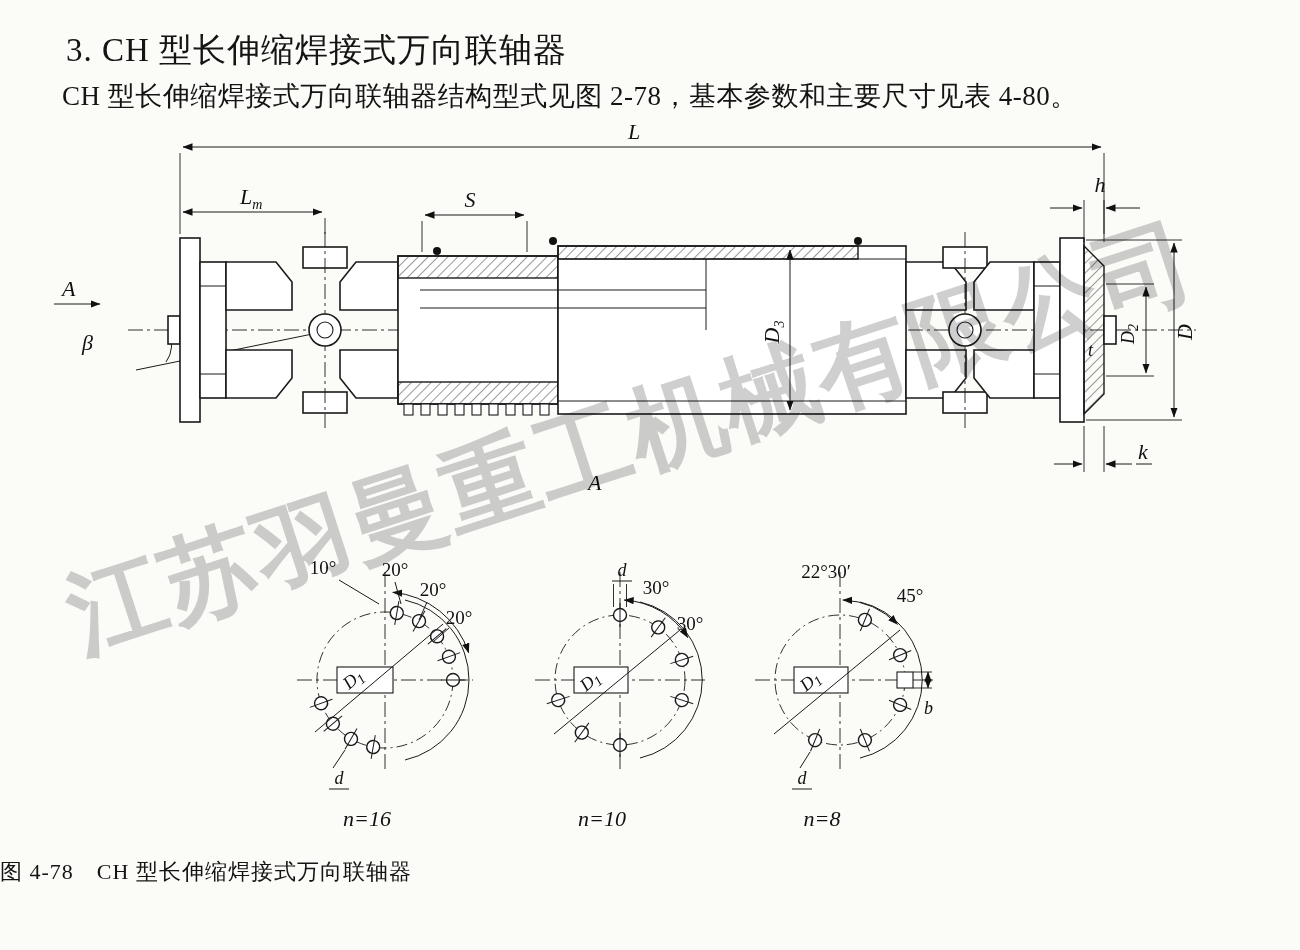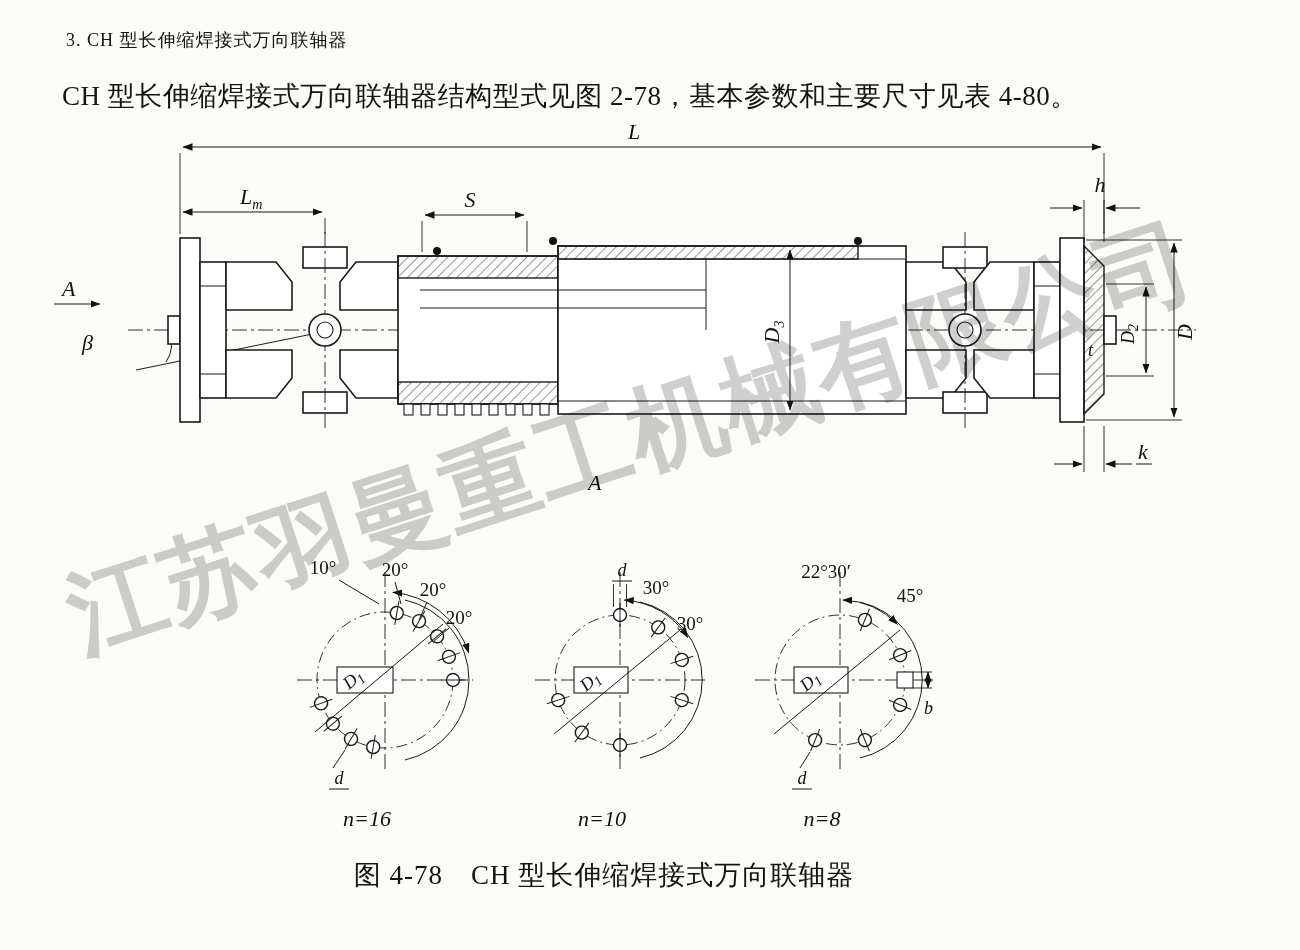--- a/index.html
+++ b/index.html
@@ -2,23 +2,23 @@
 <html><head>
 <meta charset="utf-8">
 <style>
   html,body{margin:0;padding:0;}
   body{
     width:1300px;height:950px;position:relative;overflow:hidden;
     background:#fbfbf8;
     font-family:"Liberation Serif","DejaVu Serif",serif;
     color:#141414;
   }
-  .heading{position:absolute;left:66px;top:28px;font-size:18px;letter-spacing:1px;text-align:center;}
+  .heading{position:absolute;left:66px;top:28px;font-size:33px;letter-spacing:1px;text-align:center;}
   .bodytext{position:absolute;left:62px;top:78px;font-size:27px;letter-spacing:0.5px;}
-  .caption{position:absolute;left:0;top:857px;width:1208px;text-align:center;font-size:27px;letter-spacing:1px;}
+  .caption{position:absolute;left:0;top:857px;width:1208px;text-align:left;font-size:22px;letter-spacing:1px;}
   .watermark{
     position:absolute;left:72px;top:556px;white-space:nowrap;
     font-size:96px;font-weight:700;color:#a8a8a8;opacity:.55;
     letter-spacing:2px;transform:rotate(-18deg);transform-origin:0 50%;
     mix-blend-mode:multiply;pointer-events:none;z-index:5;
     font-family:"Liberation Serif","DejaVu Serif",serif;
   }
   svg{position:absolute;left:0;top:120px;}
   svg text{font-family:"Liberation Serif","DejaVu Serif",serif;fill:#111;}
   .part{fill:#ffffff;stroke:#1a1a1a;stroke-width:1.6;}

